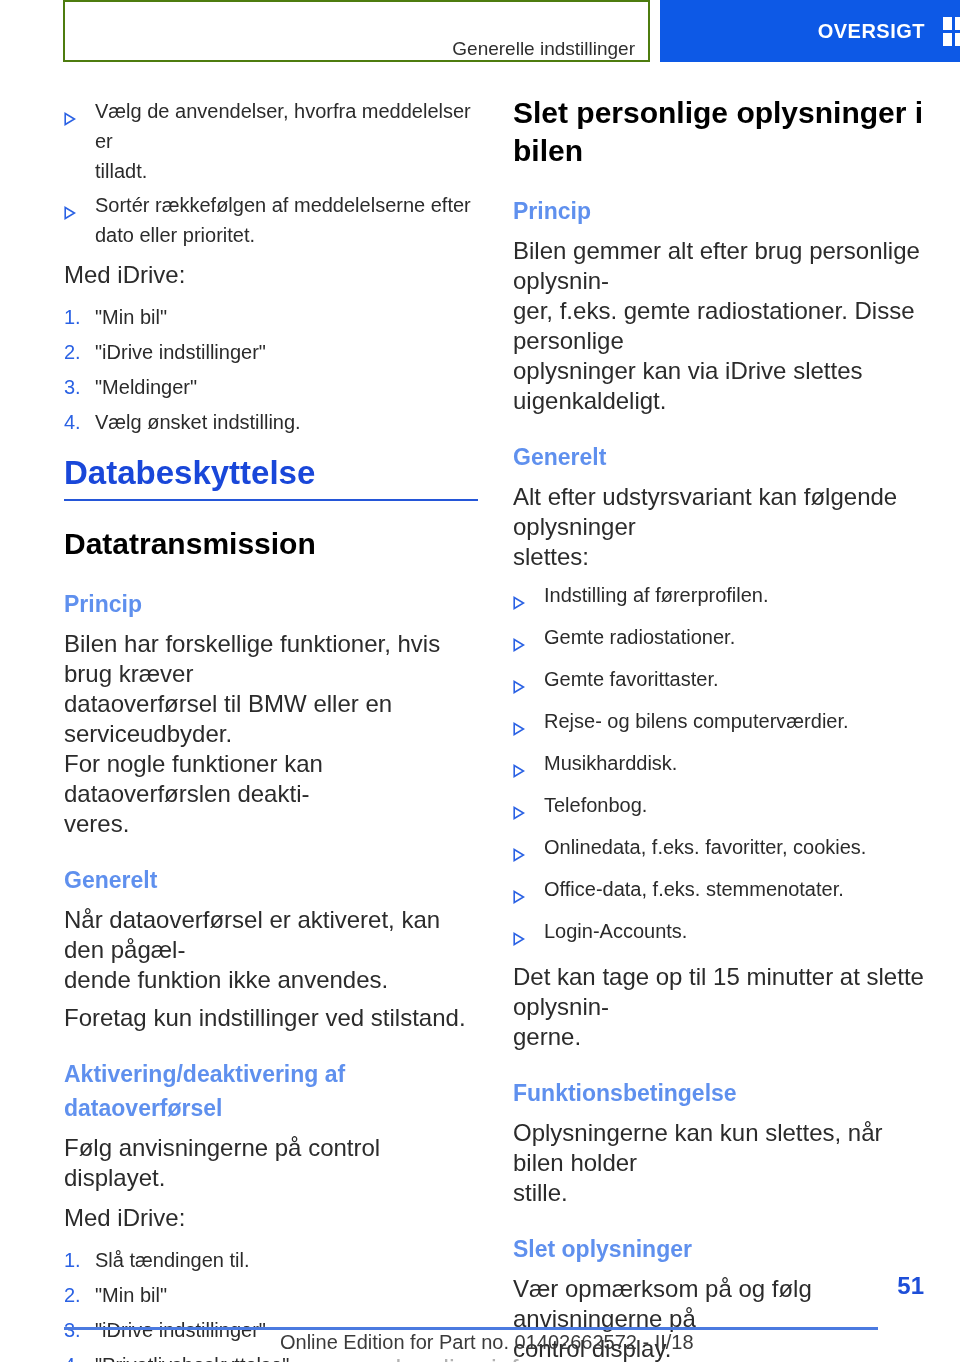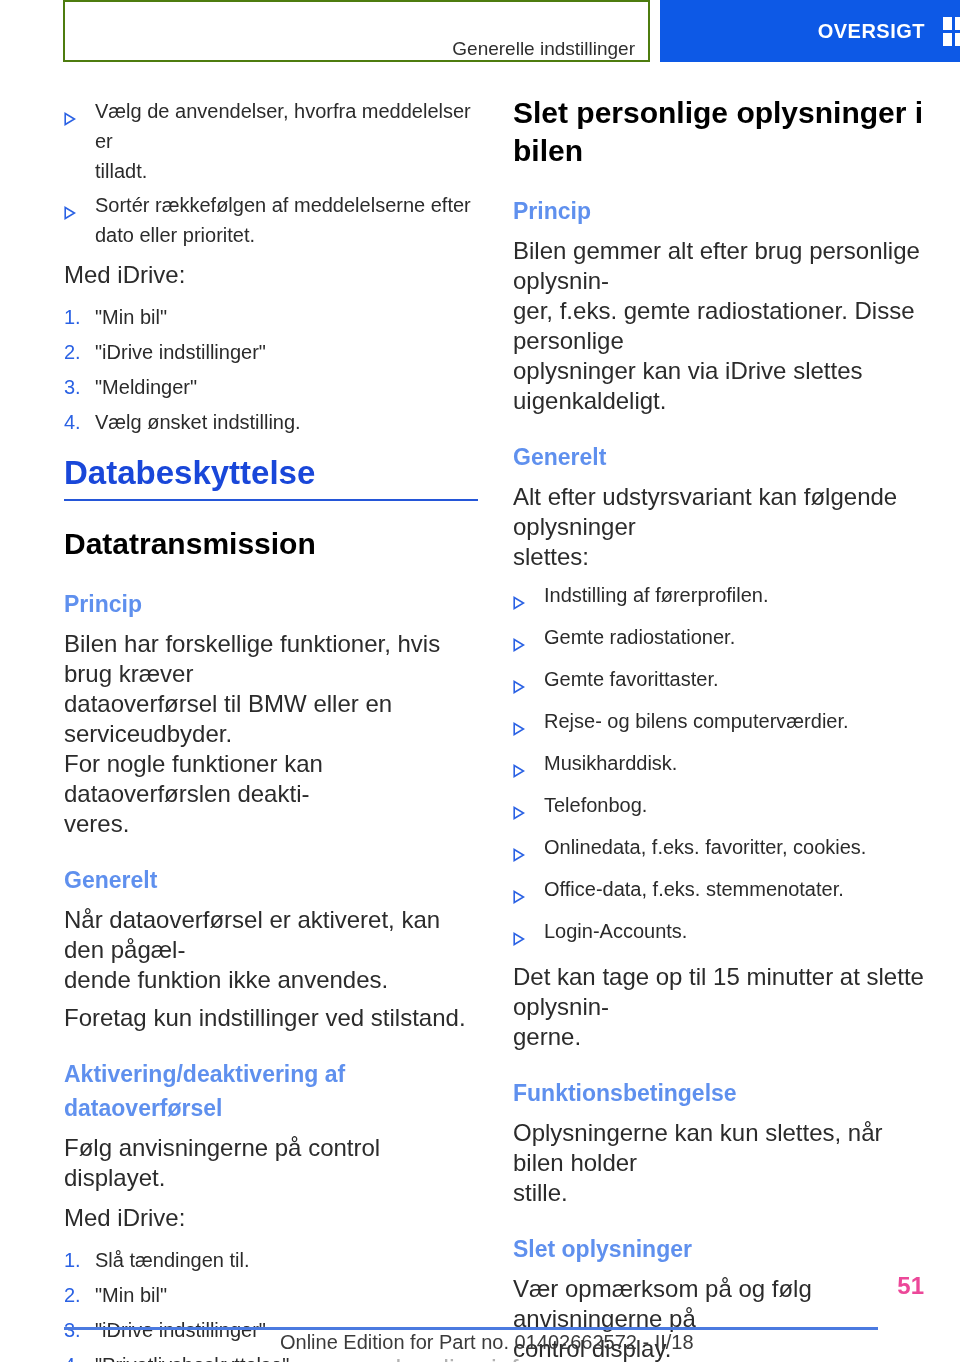--- a/index.html
+++ b/index.html
@@ -53,21 +53,21 @@
   ol.num-list { margin-top:12px; }
   ol.num-list li { margin-bottom:5px; }
   .marker { width:31px; flex:none; }
   .marker.num { color:#2b62e4; }
   .marker.tri { padding-top:8px; }
   .li-text { white-space:pre-line; }
 
   
   .page-number {
     position:absolute; right:36px; top:1272px;
-    font-size:24px; font-weight:700; color:#ec4899;
+    font-size:24px; font-weight:700; color:#1d4ed8;
   }
   .footer-rule {
     position:absolute; left:64px; top:1327px; width:814px; height:3px; background:#4b7ae0;
   }
   .footer-line {
     position:absolute; left:278px; top:1331px; white-space:nowrap;
     display:flex; align-items:baseline;flex-direction:column;
   }
   .edition-text { font-size:20px; color:#3b3b3b; }
   .watermark { font-size:26px; color:#b2b2b2; margin-left:2px; }

